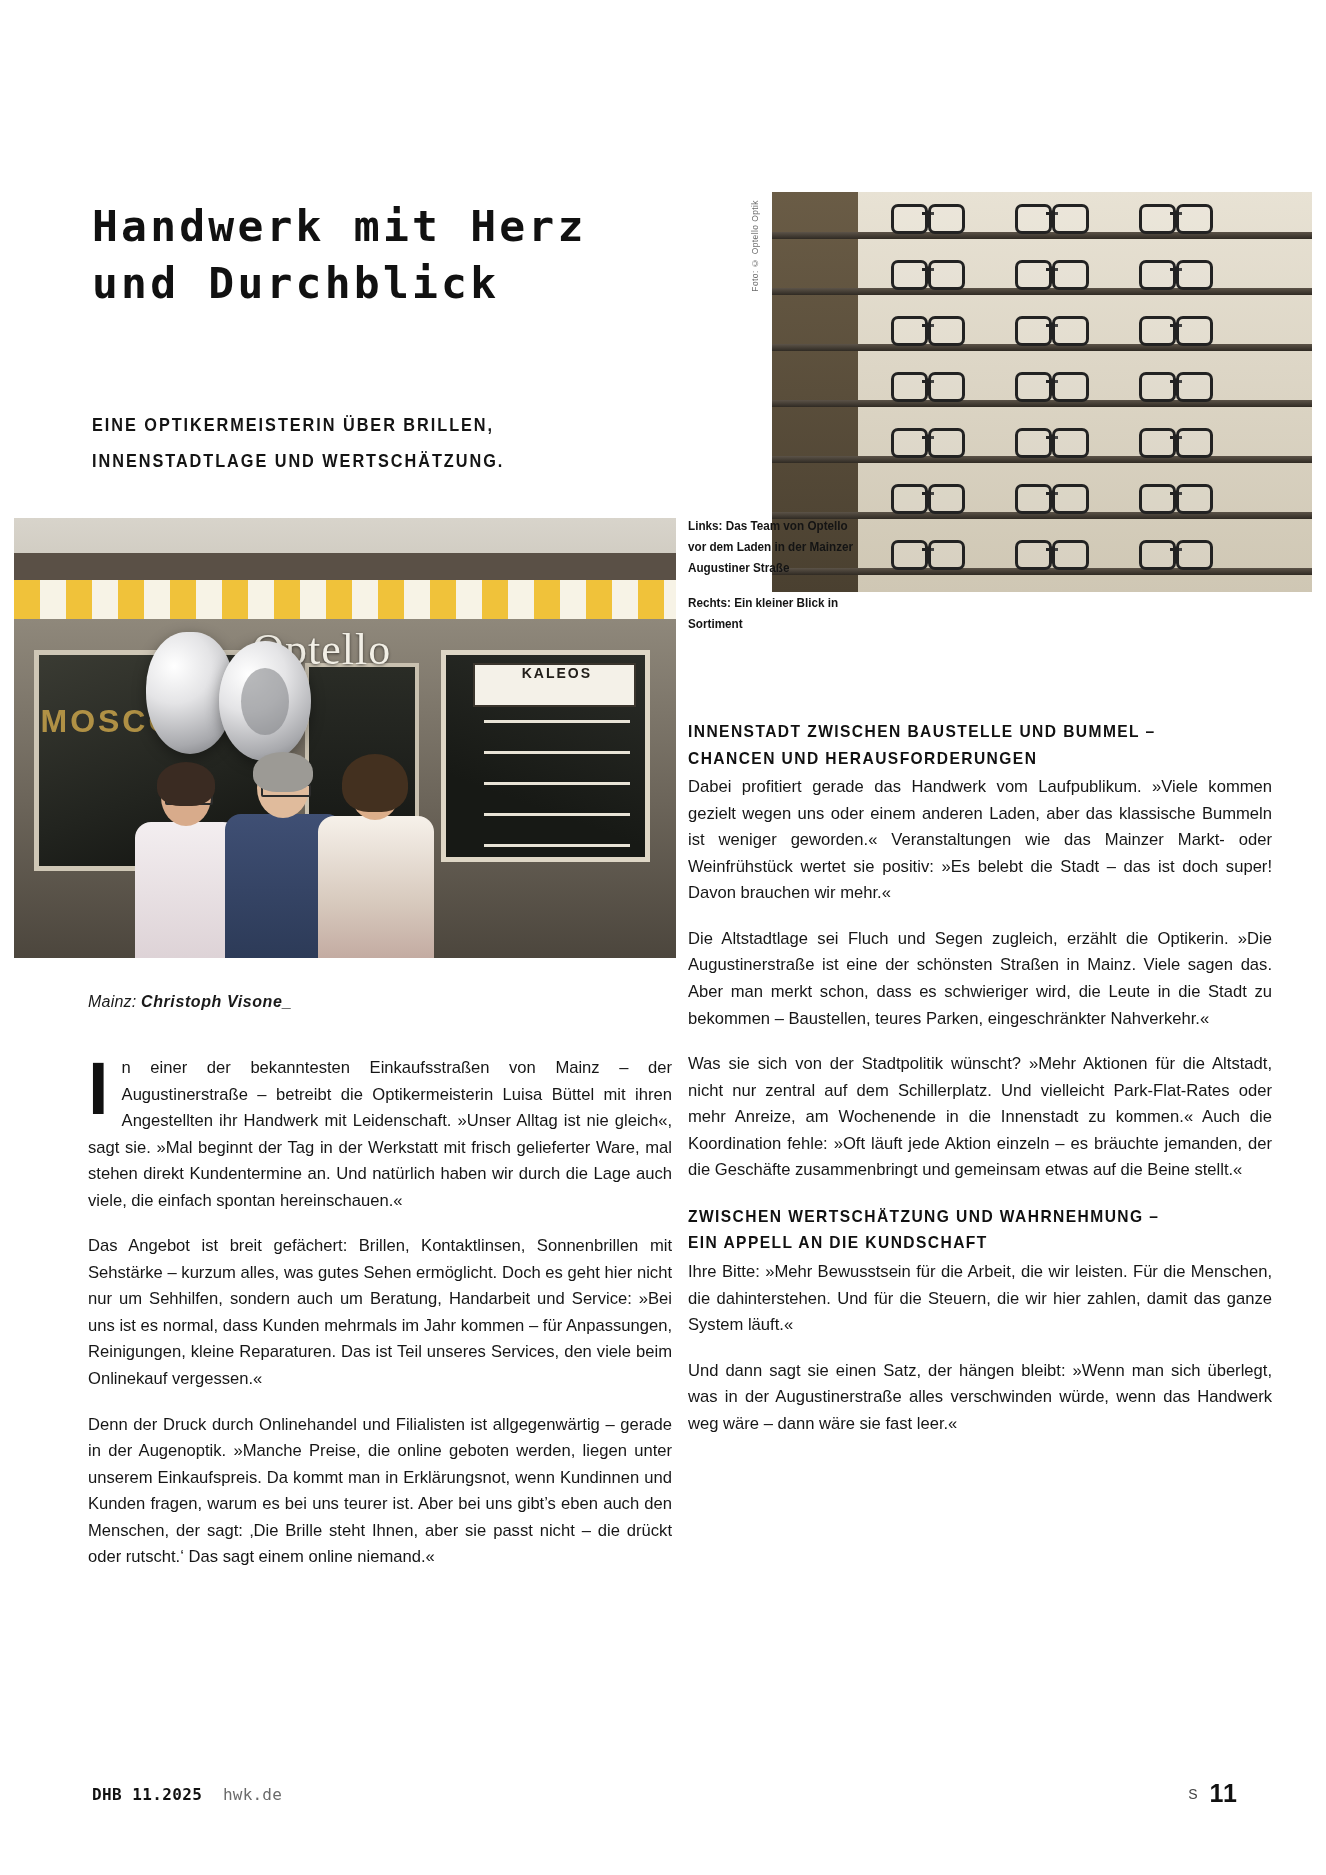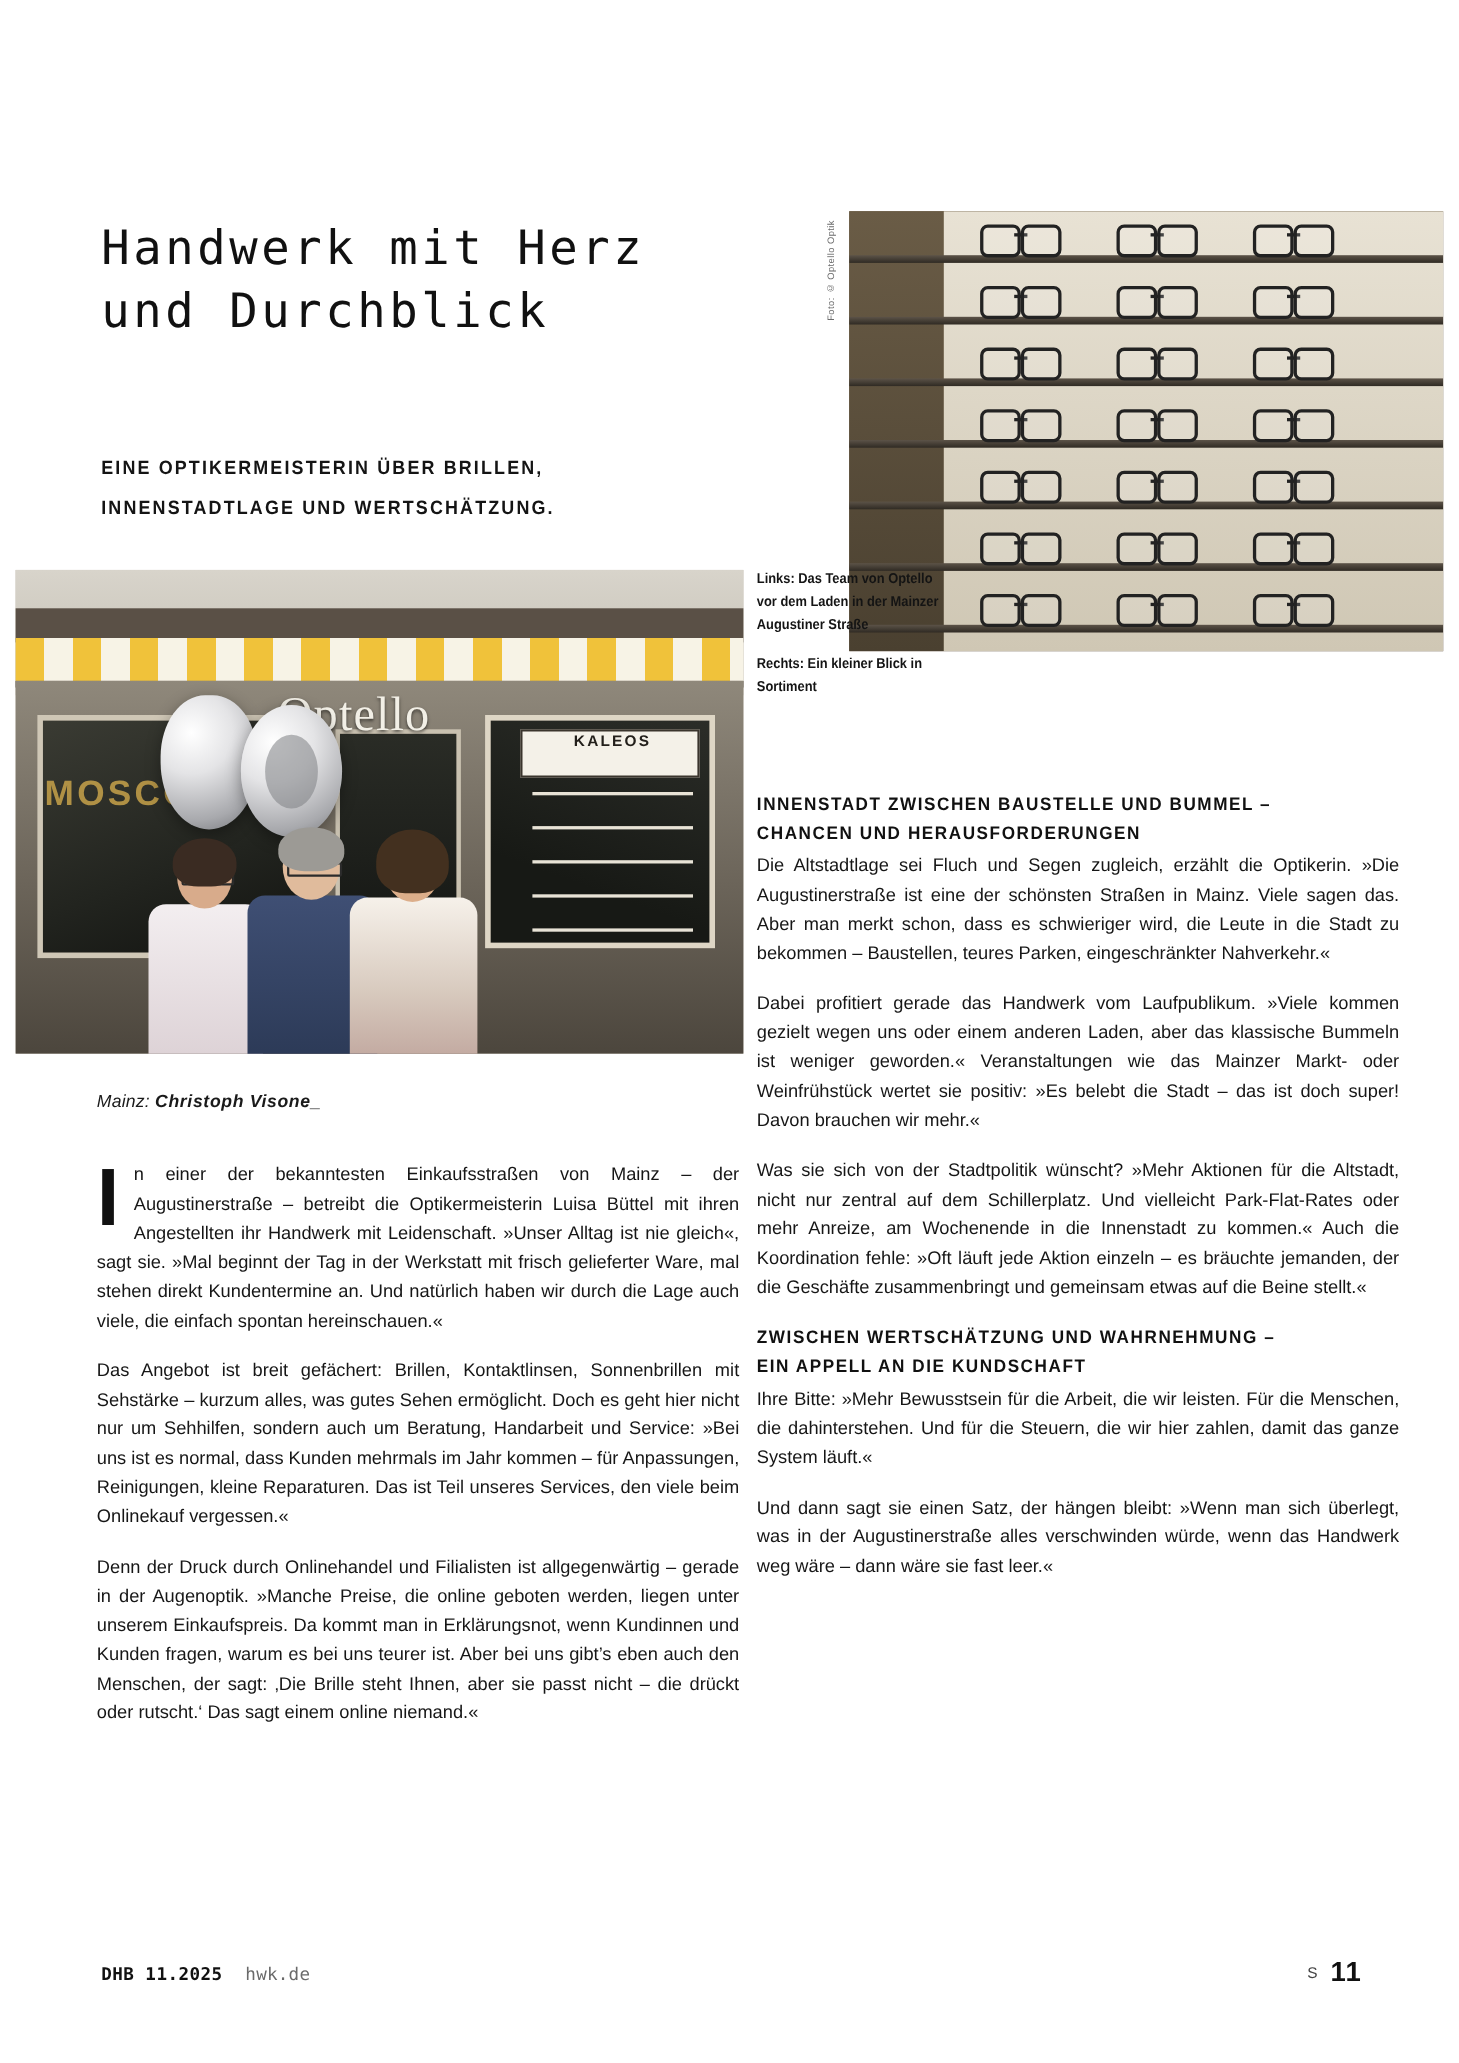--- a/index.html
+++ b/index.html
@@ -36,21 +36,21 @@
     font-family:"DejaVu Sans Mono", monospace;
     font-size:19px;font-weight:bold;letter-spacing:1.4px;color:#111;
     display:block;margin-top:9px;
   }
 
   
   .headline{
     position:absolute;left:92px;top:198px;width:660px;
     font-family:"DejaVu Sans Mono", monospace;
     font-size:43px;line-height:1.32;
-    letter-spacing:3.2px;color:#111;font-weight:400;
+    letter-spacing:3.2px;color:#111;font-weight:700;
     margin:0;
   }
   .subhead{
     position:absolute;left:92px;top:408px;width:620px;
     font-family:"Liberation Sans", sans-serif;
     font-size:17.5px;font-weight:bold;line-height:2.05;
     letter-spacing:2.1px;color:#141414;
     margin:0;
     transform:scaleX(0.93);transform-origin:left top;
   }
@@ -396,22 +396,22 @@
     </p>
     <p>Das Angebot ist breit gefächert: Brillen, Kontaktlinsen, Sonnenbrillen mit Sehstärke – kurzum alles, was gutes Sehen ermöglicht. Doch es geht hier nicht nur um Sehhilfen, sondern auch um Beratung, Handarbeit und Service: »Bei uns ist es normal, dass Kunden mehrmals im Jahr kommen – für Anpassungen, Reinigungen, kleine Reparaturen. Das ist Teil unseres Services, den viele beim Onlinekauf vergessen.«</p>
     <p>Denn der Druck durch Onlinehandel und Filialisten ist allgegenwärtig – gerade in der Augenoptik. »Manche Preise, die online geboten werden, liegen unter unserem Einkaufspreis. Da kommt man in Erklärungsnot, wenn Kundinnen und Kunden fragen, warum es bei uns teurer ist. Aber bei uns gibt’s eben auch den Menschen, der sagt: ‚Die Brille steht Ihnen, aber sie passt nicht – die drückt oder rutscht.‘ Das sagt einem online niemand.«</p>
   </div>
 
   <div class="col col-right">
     <h2 class="sec">
       <span>INNENSTADT ZWISCHEN BAUSTELLE UND BUMMEL –</span><br>
       <span>CHANCEN UND HERAUSFORDERUNGEN</span>
     </h2>
+    <p>Dabei profitiert gerade das Handwerk vom Laufpublikum. »Viele kommen gezielt wegen uns oder einem anderen Laden, aber das klassische Bummeln ist weniger geworden.« Veranstaltungen wie das Mainzer Markt- oder Weinfrühstück wertet sie positiv: »Es belebt die Stadt – das ist doch super! Davon brauchen wir mehr.«</p>
     <p>Die Altstadtlage sei Fluch und Segen zugleich, erzählt die Optikerin. »Die Augustinerstraße ist eine der schönsten Straßen in Mainz. Viele sagen das. Aber man merkt schon, dass es schwieriger wird, die Leute in die Stadt zu bekommen – Baustellen, teures Parken, eingeschränkter Nahverkehr.«</p>
-    <p>Dabei profitiert gerade das Handwerk vom Laufpublikum. »Viele kommen gezielt wegen uns oder einem anderen Laden, aber das klassische Bummeln ist weniger geworden.« Veranstaltungen wie das Mainzer Markt- oder Weinfrühstück wertet sie positiv: »Es belebt die Stadt – das ist doch super! Davon brauchen wir mehr.«</p>
     <p>Was sie sich von der Stadtpolitik wünscht? »Mehr Aktionen für die Altstadt, nicht nur zentral auf dem Schillerplatz. Und vielleicht Park-Flat-Rates oder mehr Anreize, am Wochenende in die Innenstadt zu kommen.« Auch die Koordination fehle: »Oft läuft jede Aktion einzeln – es bräuchte jemanden, der die Geschäfte zusammenbringt und gemeinsam etwas auf die Beine stellt.«</p>
 
     <h2 class="sec sec-gap">
       <span>ZWISCHEN WERTSCHÄTZUNG UND WAHRNEHMUNG –</span><br>
       <span>EIN APPELL AN DIE KUNDSCHAFT</span>
     </h2>
     <p>Ihre Bitte: »Mehr Bewusstsein für die Arbeit, die wir leisten. Für die Menschen, die dahinterstehen. Und für die Steuern, die wir hier zahlen, damit das ganze System läuft.«</p>
     <p>Und dann sagt sie einen Satz, der hängen bleibt: »Wenn man sich überlegt, was in der Augustinerstraße alles verschwinden würde, wenn das Handwerk weg wäre – dann wäre sie fast leer.«</p>
   </div>
 

